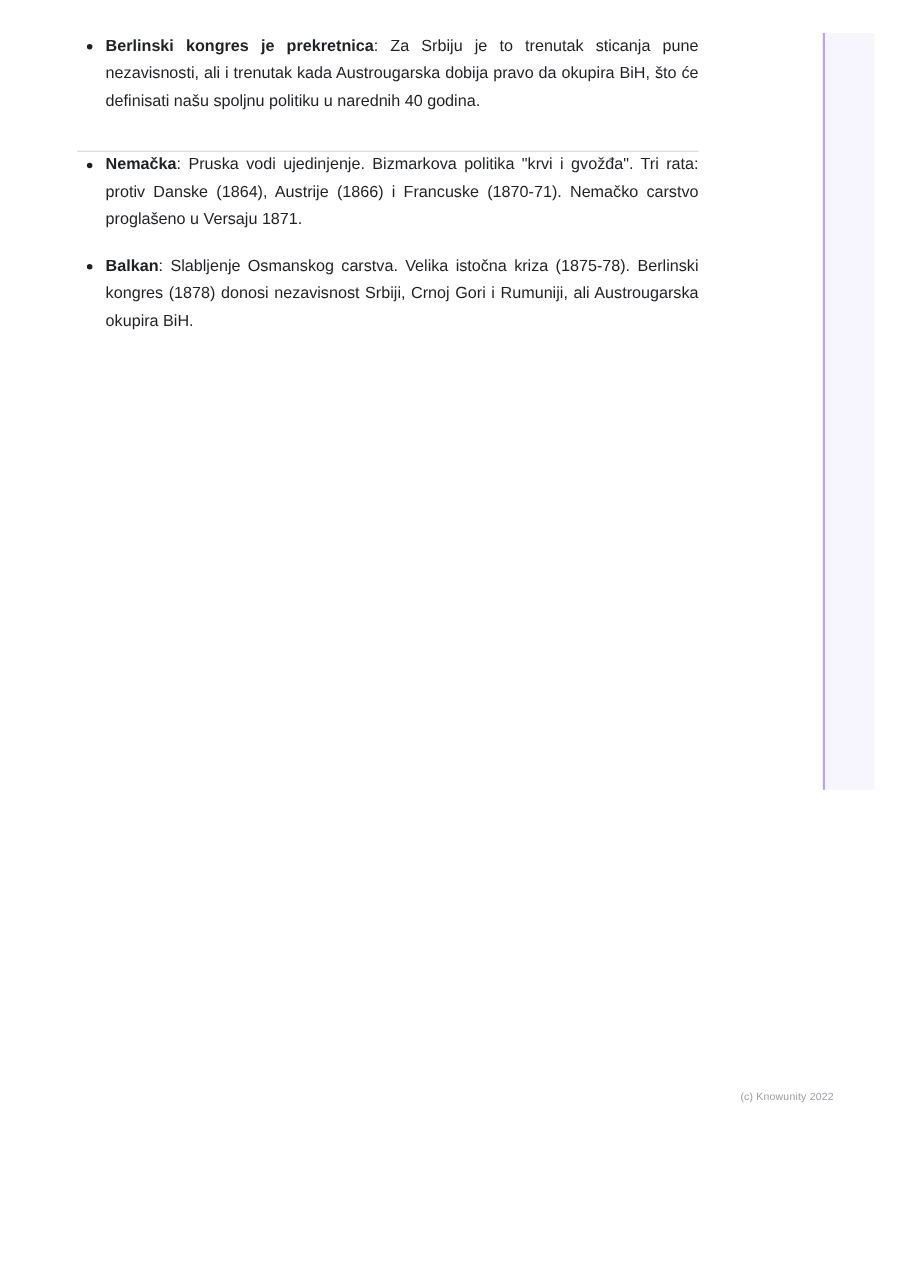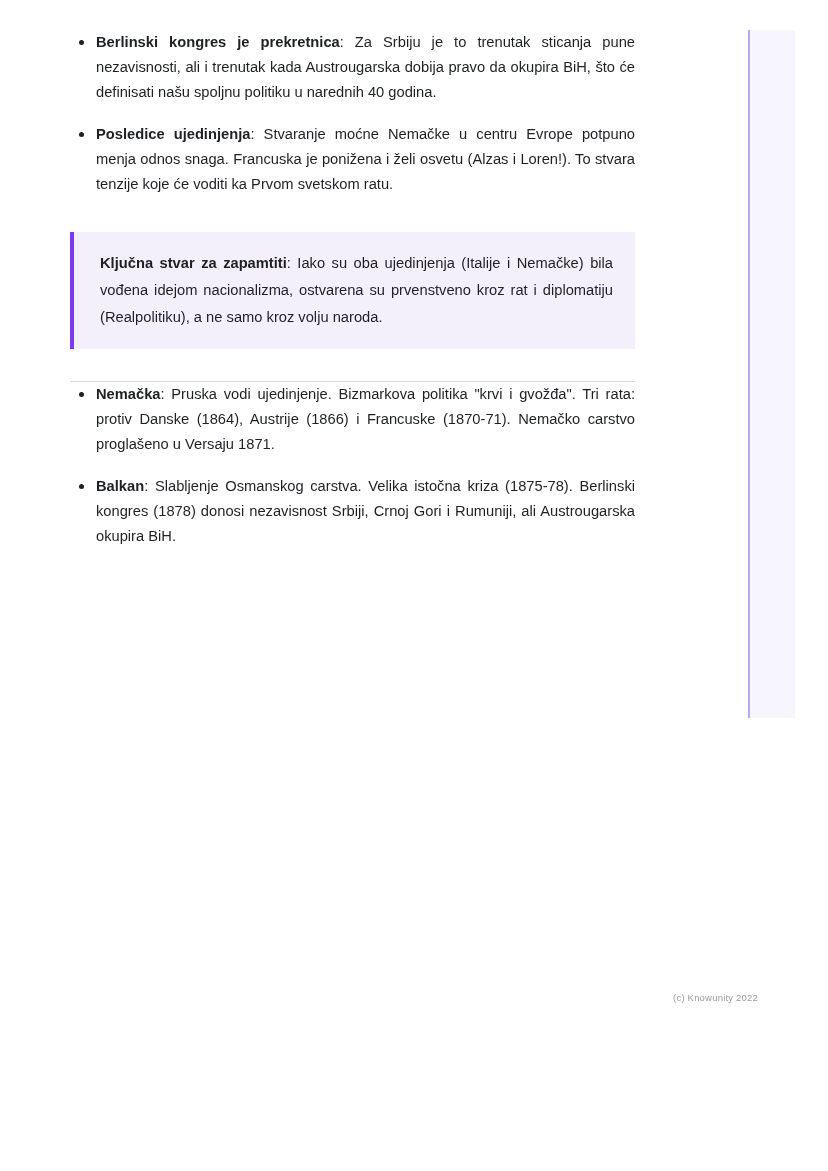--- a/index.html
+++ b/index.html
@@ -130,30 +130,22 @@
 
   <div class="side-rail"></div>
   <div class="side-rail-line"></div>
 
   <div class="content">
 
     <ul class="bullets">
       <li>
         <span class="lead">Berlinski kongres je prekretnica</span><span>: Za Srbiju je to trenutak sticanja pune nezavisnosti, ali i trenutak kada Austrougarska dobija pravo da okupira BiH, što će definisati našu spoljnu politiku u narednih 40 godina.</span>
       </li>
-      <li>
-        <span class="lead">Posledice ujedinjenja</span><span>: Stvaranje moćne Nemačke u centru Evrope potpuno menja odnos snaga. Francuska je ponižena i želi osvetu (Alzas i Loren!). To stvara tenzije koje će voditi ka Prvom svetskom ratu.</span>
-      </li>
     </ul>
 
-    <div class="callout">
-      <p>
-        <span class="lead">Ključna stvar za zapamtiti</span><span>: Iako su oba ujedinjenja (Italije i Nemačke) bila vođena idejom nacionalizma, ostvarena su prvenstveno kroz rat i diplomatiju (Realpolitiku), a ne samo kroz volju naroda.</span>
-      </p>
-    </div>
 
     <div class="divider"></div>
 
 
     <ul class="bullets summary-list">
       <li>
         <span class="lead">Nemačka</span><span>: Pruska vodi ujedinjenje. Bizmarkova politika "krvi i gvožđa". Tri rata: protiv Danske (1864), Austrije (1866) i Francuske (1870-71). Nemačko carstvo proglašeno u Versaju 1871.</span>
       </li>
       <li>
         <span class="lead">Balkan</span><span>: Slabljenje Osmanskog carstva. Velika istočna kriza (1875-78). Berlinski kongres (1878) donosi nezavisnost Srbiji, Crnoj Gori i Rumuniji, ali Austrougarska okupira BiH.</span>

